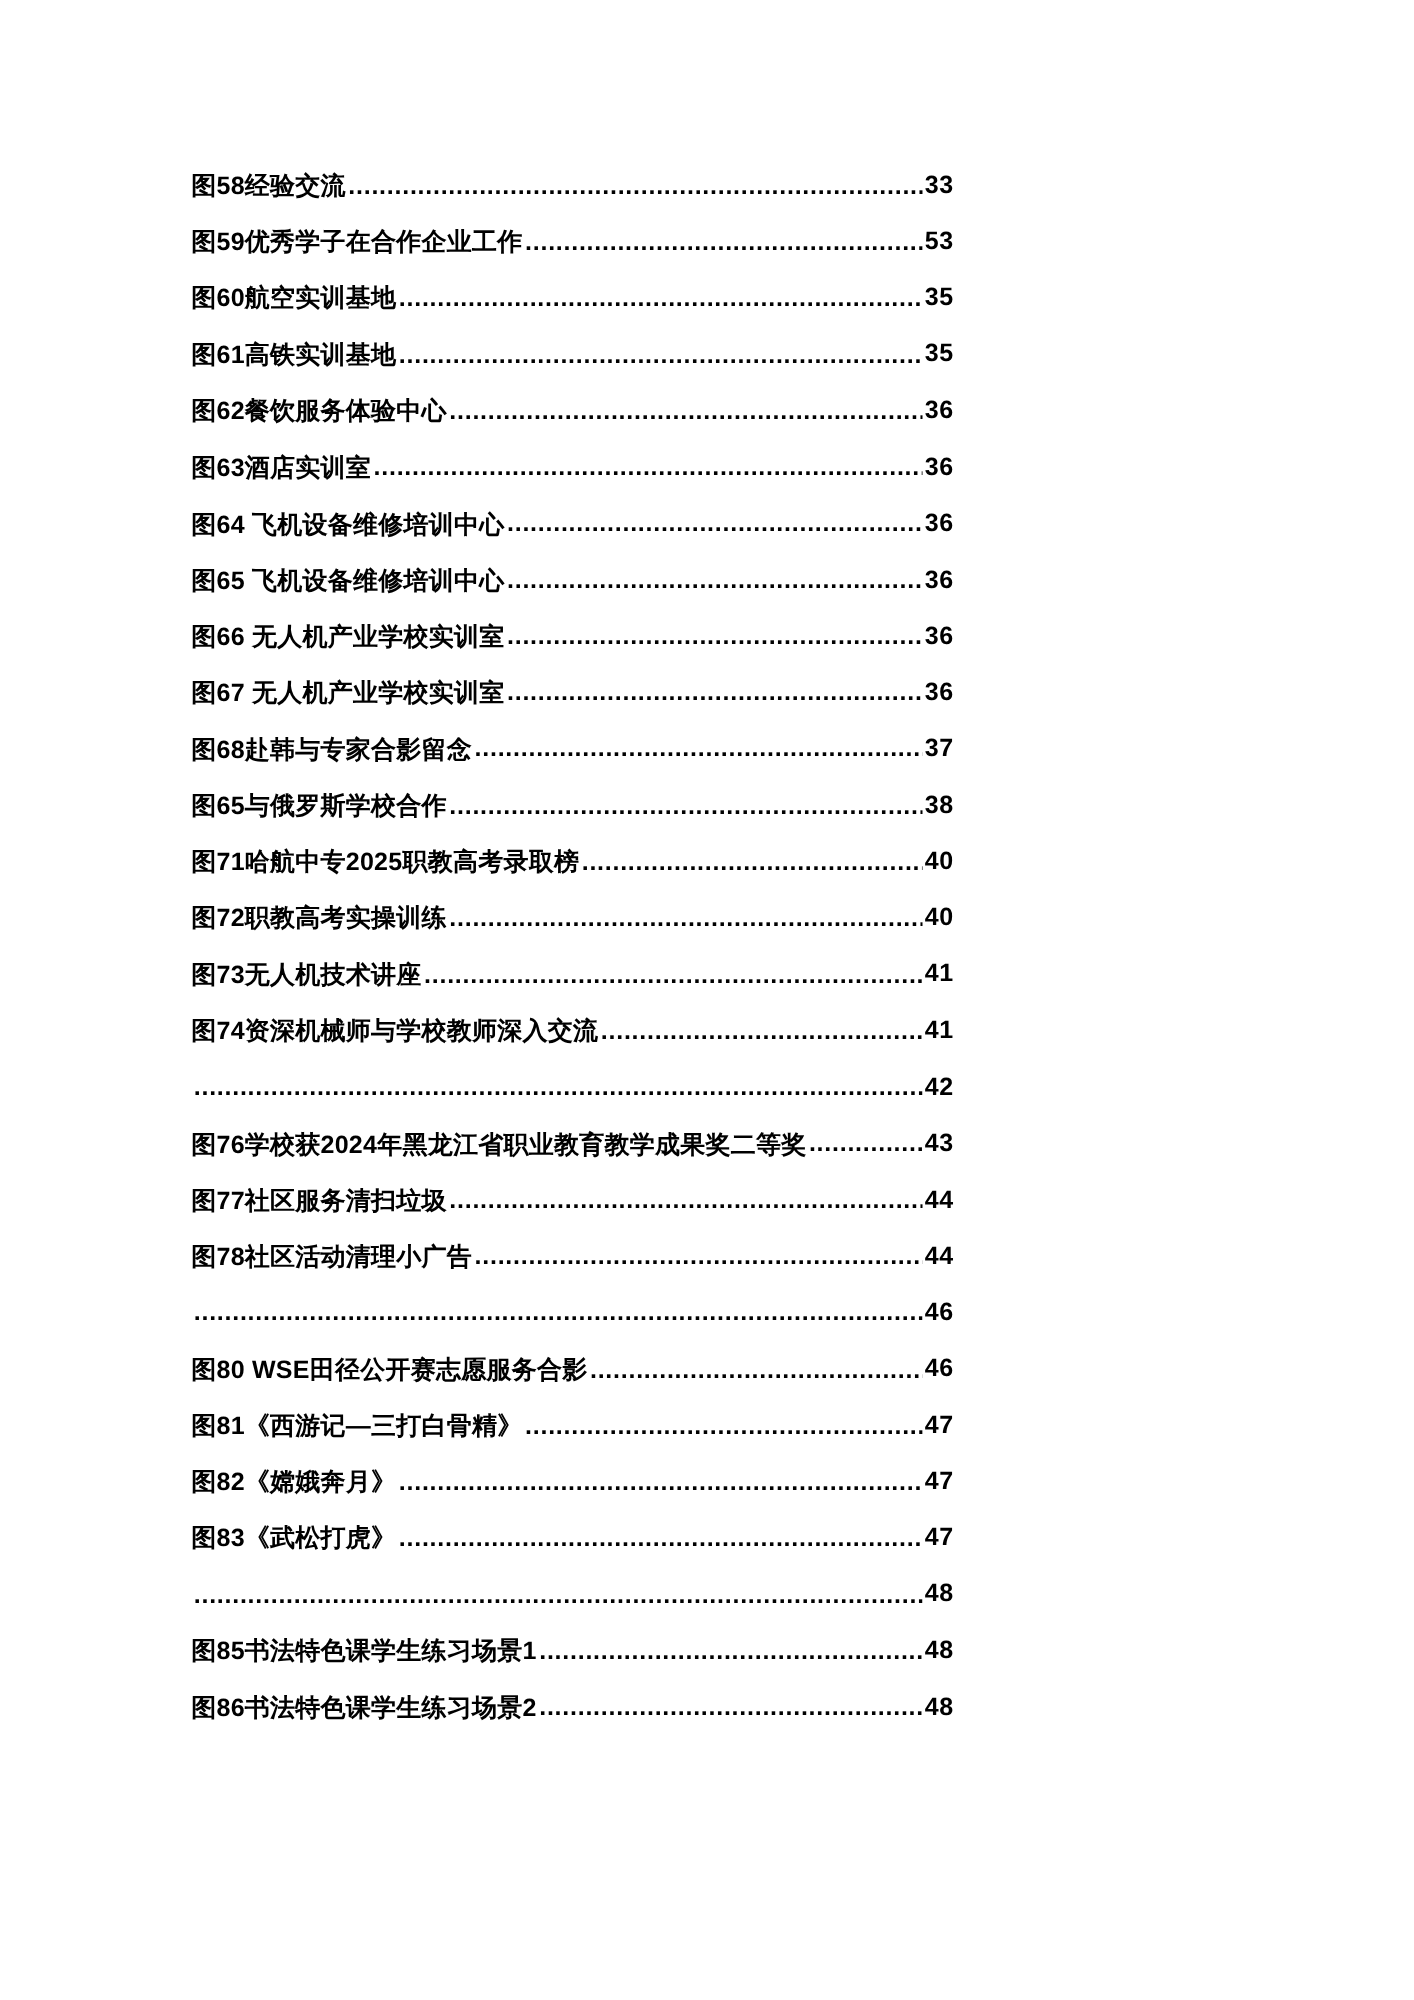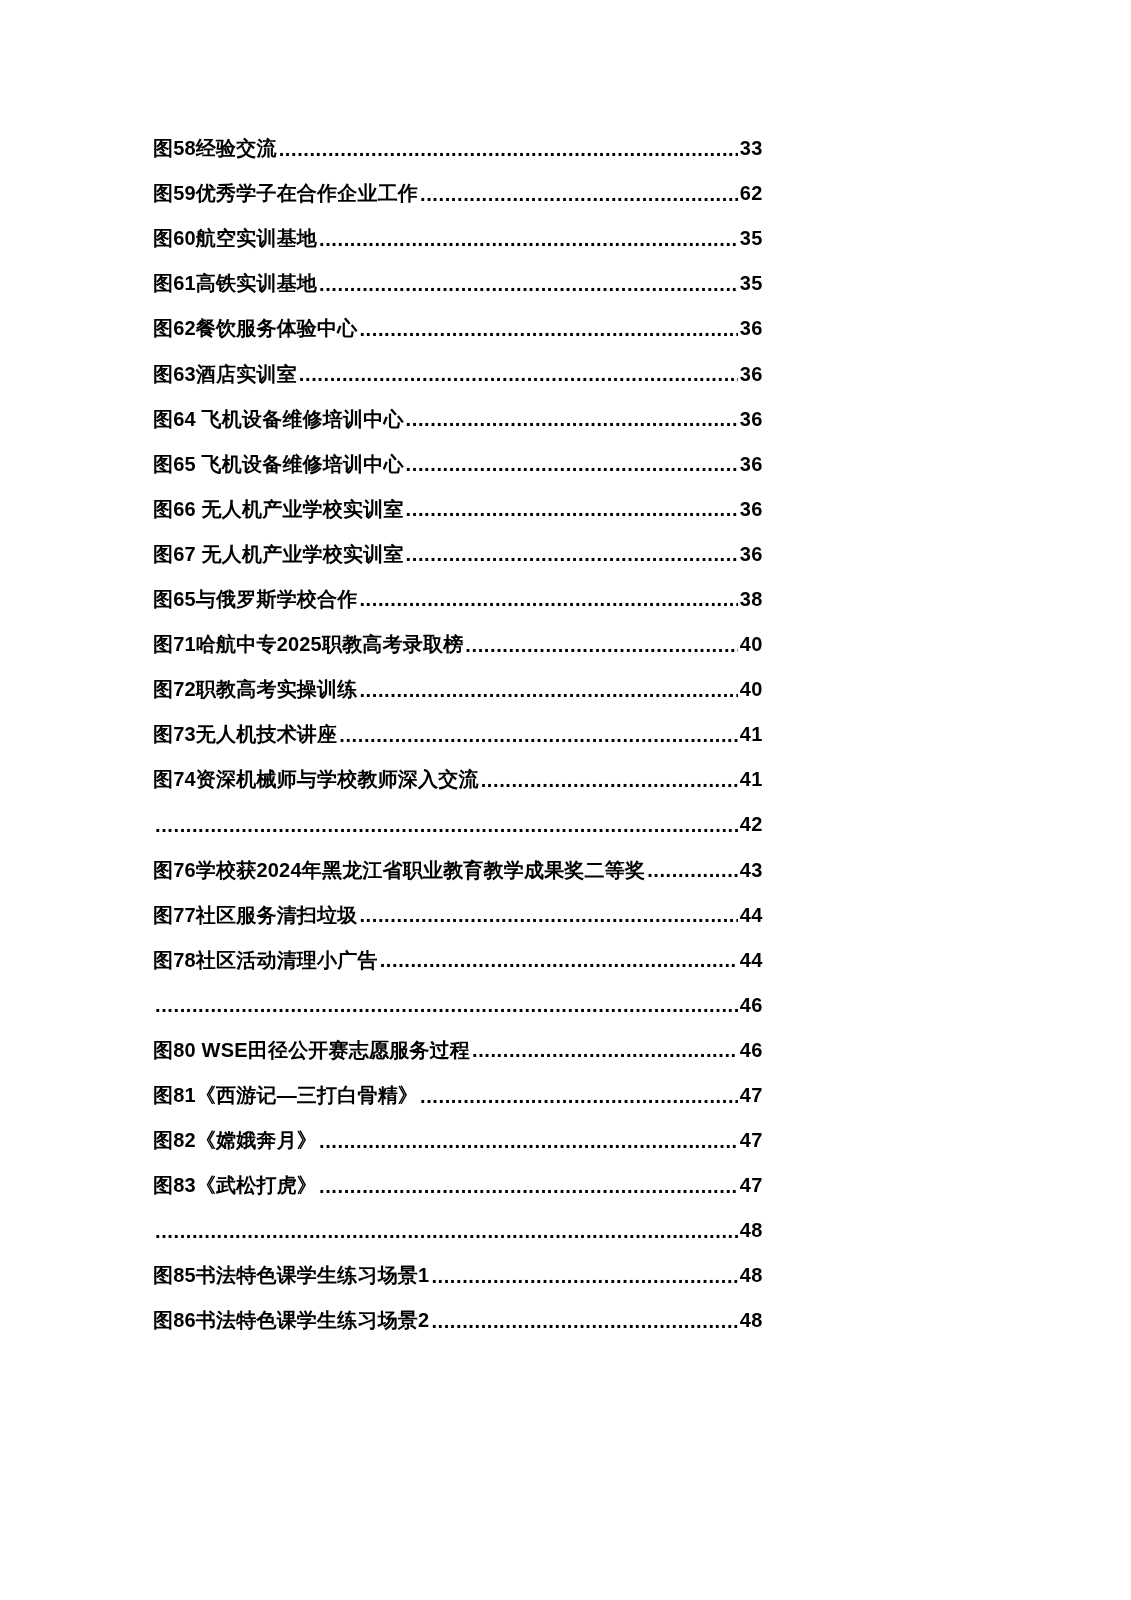--- a/index.html
+++ b/index.html
@@ -65,21 +65,21 @@
   <div class="toc" id="toc">
   <div class="toc-row">
     <span class="toc-label">图58经验交流</span>
     <span class="toc-leader"></span>
     <span class="toc-page">33</span>
   </div>
 
   <div class="toc-row">
     <span class="toc-label">图59优秀学子在合作企业工作</span>
     <span class="toc-leader"></span>
-    <span class="toc-page">62</span>
+    <span class="toc-page">53</span>
   </div>
 
   <div class="toc-row">
     <span class="toc-label">图60航空实训基地</span>
     <span class="toc-leader"></span>
     <span class="toc-page">35</span>
   </div>
 
   <div class="toc-row">
     <span class="toc-label">图61高铁实训基地</span>
@@ -116,20 +116,25 @@
     <span class="toc-leader"></span>
     <span class="toc-page">36</span>
   </div>
 
   <div class="toc-row">
     <span class="toc-label">图67 无人机产业学校实训室</span>
     <span class="toc-leader"></span>
     <span class="toc-page">36</span>
   </div>
 
+  <div class="toc-row">
+    <span class="toc-label">图68赴韩与专家合影留念</span>
+    <span class="toc-leader"></span>
+    <span class="toc-page">37</span>
+  </div>
 
   <div class="toc-row">
     <span class="toc-label">图65与俄罗斯学校合作</span>
     <span class="toc-leader"></span>
     <span class="toc-page">38</span>
   </div>
 
 
   <div class="toc-row">
     <span class="toc-label">图71哈航中专2025职教高考录取榜</span>
@@ -177,21 +182,21 @@
     <span class="toc-leader"></span>
     <span class="toc-page">44</span>
   </div>
 
   <div class="toc-row">
     <span class="toc-leader"></span>
     <span class="toc-page">46</span>
   </div>
 
   <div class="toc-row">
-    <span class="toc-label">图80 WSE田径公开赛志愿服务过程</span>
+    <span class="toc-label">图80 WSE田径公开赛志愿服务合影</span>
     <span class="toc-leader"></span>
     <span class="toc-page">46</span>
   </div>
 
   <div class="toc-row">
     <span class="toc-label">图81《西游记—三打白骨精》</span>
     <span class="toc-leader"></span>
     <span class="toc-page">47</span>
   </div>
 

